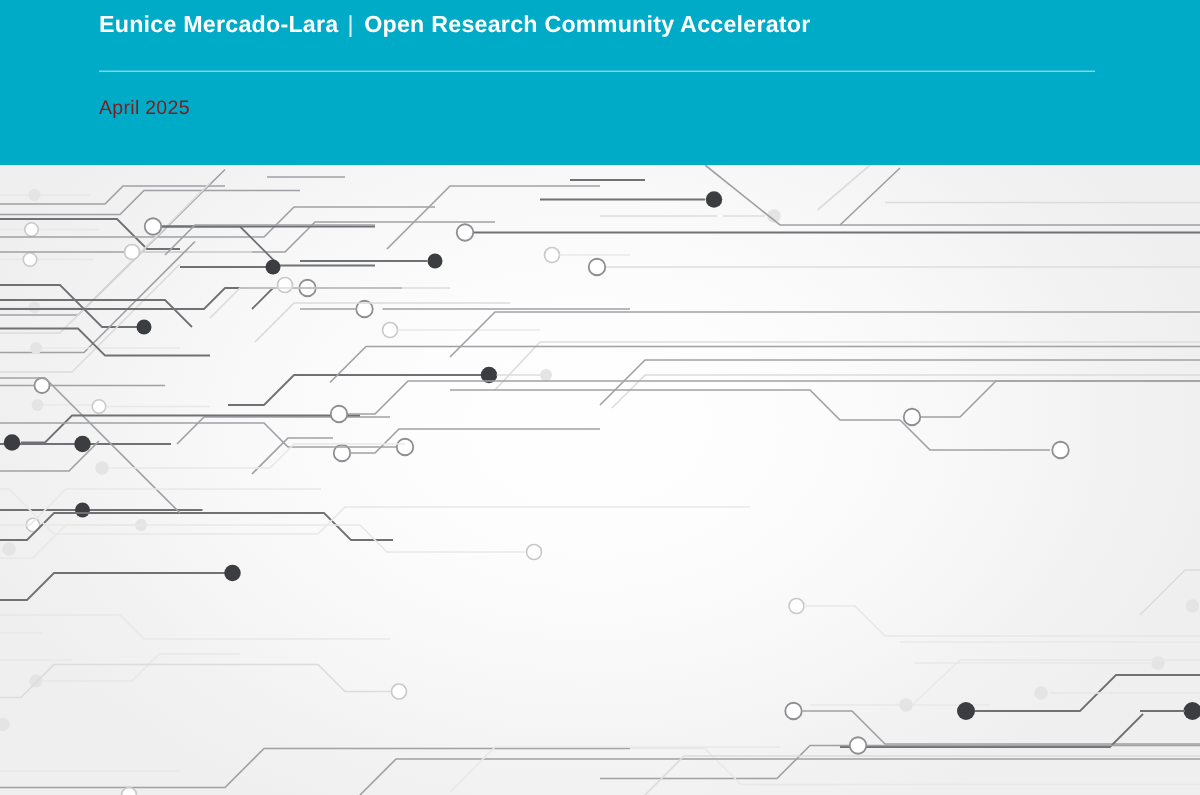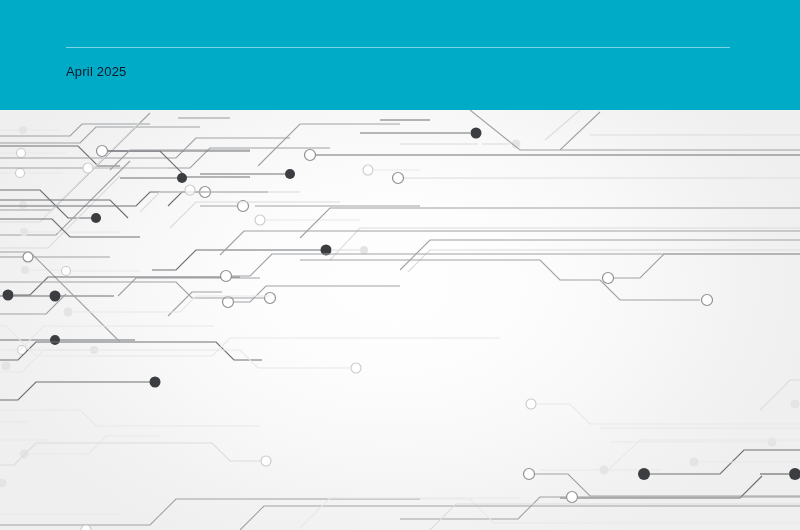--- a/index.html
+++ b/index.html
@@ -49,21 +49,21 @@
     width: 664px;
     height: 1px;
     background: #7fd5e4;
   }
   #subtitle {
     position: absolute;
     left: 66px;
     top: 64px;
     font-size: 13px;
     font-weight: normal;
-    color: #0f172a;
+    color: #7f1d1d;
     letter-spacing: 0.2px;
     white-space: nowrap;
   }
 
   
   #body-area {
     position: absolute;
     left: 0;
     top: 110px;
     width: 800px;
@@ -81,20 +81,23 @@
     display: block;
   }
 </style>
 </head>
 <body>
 
 <div id="slide">
 
   <div id="header">
 
+    <div id="title-line">
+      <span>Eunice Mercado-Lara</span><span class="sep">|</span><span>Open Research Community Accelerator</span>
+    </div>
 
     <div id="title-rule"></div>
 
     <div id="subtitle">April 2025</div>
   </div>
 
   <div id="body-area">
     <svg id="circuit-svg" viewBox="0 0 800 420" xmlns="http://www.w3.org/2000/svg">
 
       <defs>

